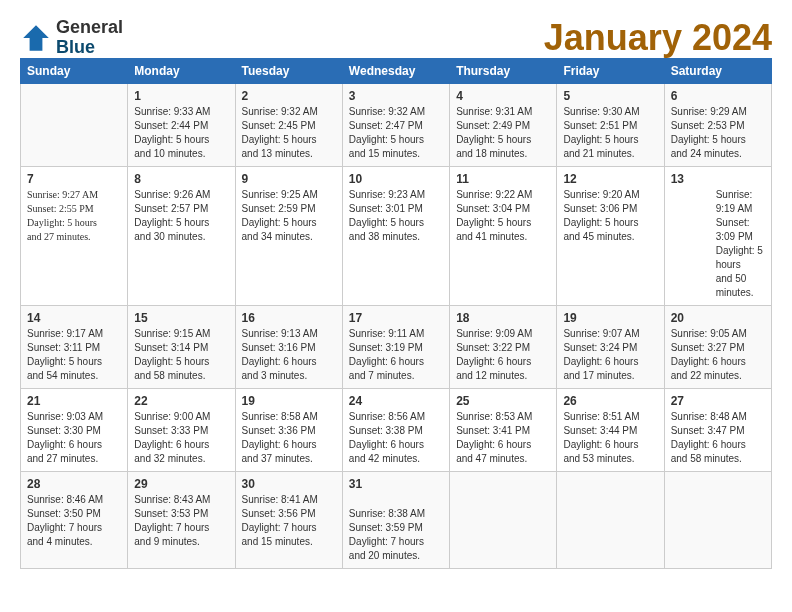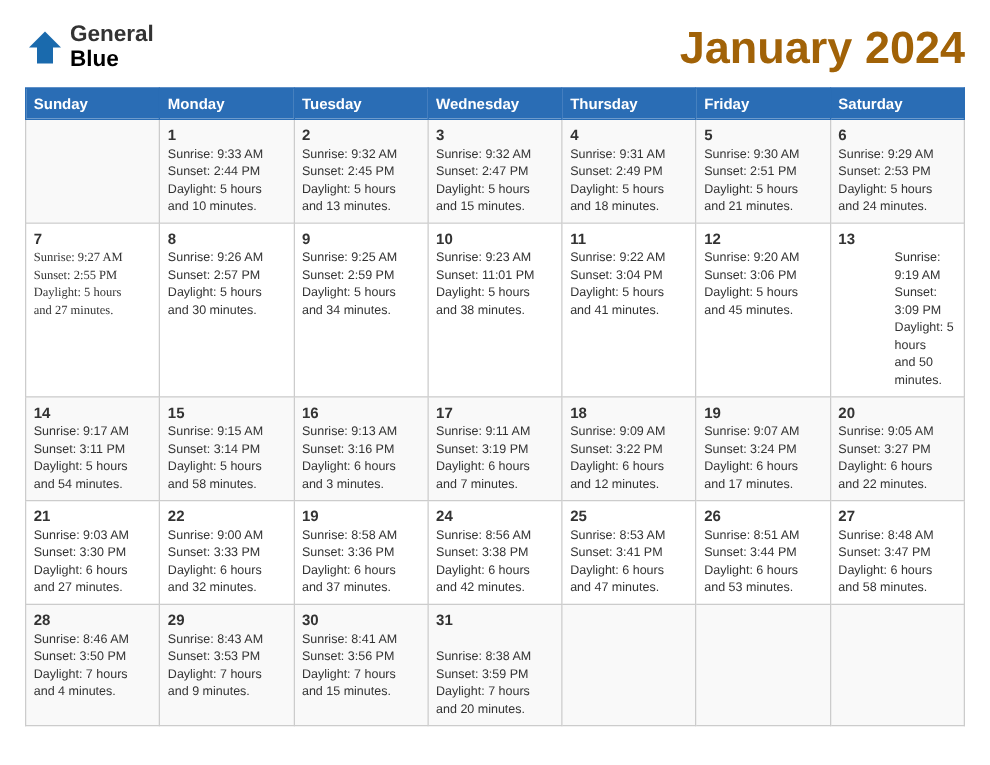--- a/index.html
+++ b/index.html
@@ -12,40 +12,40 @@
     }
     .page {
       width: 792px;
       min-height: 612px;
       padding: 18px 20px 10px 20px;
     }
     .header {
       display: flex;
       justify-content: space-between;
       align-items: flex-start;
-      margin-bottom: 12px;
+      margin-bottom: 0;
     }
     .logo {
       display: flex;
       align-items: center;
     }
     .logo-text {
       display: flex;
       flex-direction: column;
       line-height: 1.1;
     }
     .logo-general {
       font-size: 18px;
       font-weight: bold;
       color: #333;
     }
     .logo-blue {
       font-size: 18px;
       font-weight: bold;
-      color: #000000;
+      color: #0c4a6e;
     }
     .logo-icon {
       width: 32px;
       height: 32px;
       margin-right: 4px;
     }
     .title-block {
       text-align: right;
     }
     .title-month {
@@ -193,21 +193,21 @@
           <td>
             <span class="day-number">9</span>
             <div class="day-info" style="white-space: pre-line;">Sunrise: 9:25 AM
 Sunset: 2:59 PM
 Daylight: 5 hours
 and 34 minutes.</div>
           </td>
           <td>
             <span class="day-number">10</span>
             <div class="day-info" style="white-space: pre-line;">Sunrise: 9:23 AM
-Sunset: 11:01 PM
+Sunset: 3:01 PM
 Daylight: 5 hours
 and 38 minutes.</div>
           </td>
           <td>
             <span class="day-number">11</span>
             <div class="day-info" style="white-space: pre-line;">Sunrise: 9:22 AM
 Sunset: 3:04 PM
 Daylight: 5 hours
 and 41 minutes.</div>
           </td>

